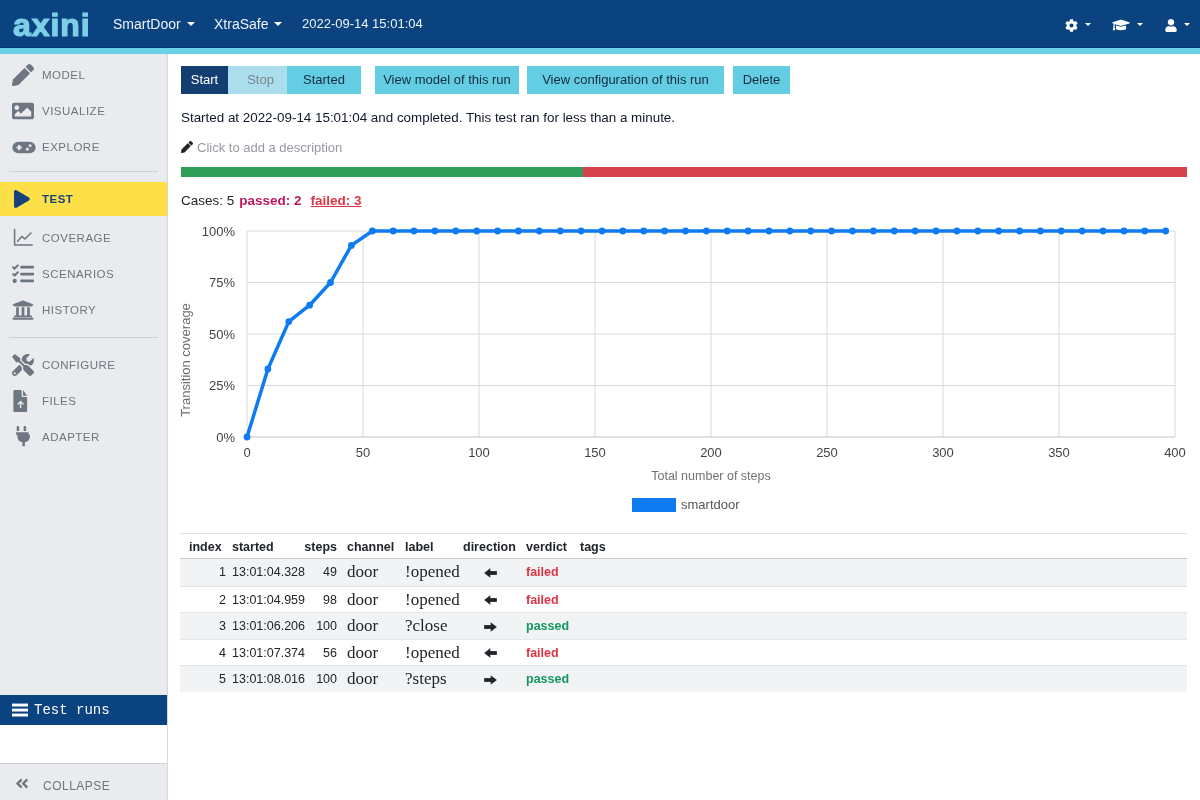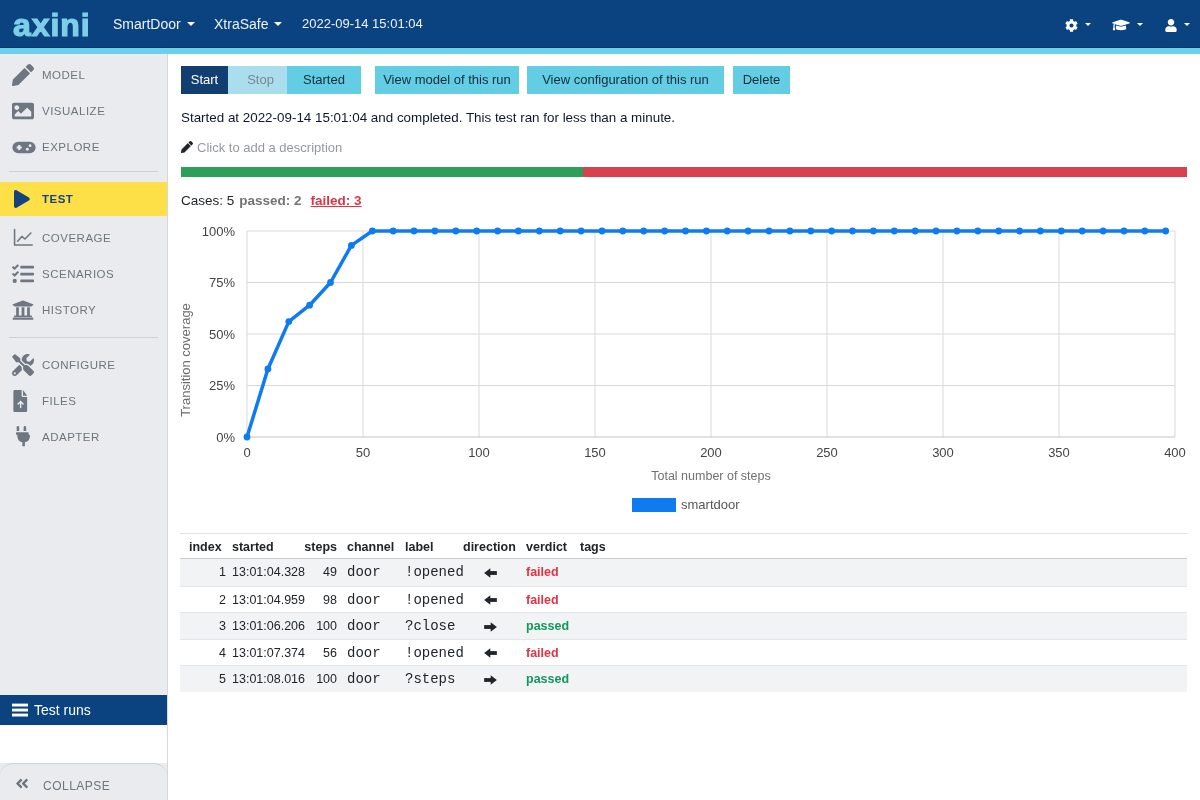--- a/index.html
+++ b/index.html
@@ -23,25 +23,25 @@
   background:#e9ebee; border-right:1px solid #d5d9dd; }
 .sbitem { position:absolute; left:0; width:167px; height:36px; }
 .sbitem .ic { position:absolute; left:12px; top:7px; width:22px; height:22px; }
 .sbitem .tx { position:absolute; left:42px; top:0; height:36px; line-height:36px;
   font-size:11.5px; letter-spacing:0.5px; color:#6d757d; font-weight:500; }
 .sbsel { background:#fde047; height:34px !important; }
 .sbsel .tx { line-height:34px !important; }
 .sbsel .tx { color:#16437c; font-weight:600; }
 .sbdiv { position:absolute; left:9px; width:149px; height:1px; background:#ccd1d6; }
 #testruns { position:absolute; left:0; top:695px; width:167px; height:30px; background:#0a4380; }
-#testruns .tx { position:absolute; left:34px; top:0; height:30px; line-height:30px; color:#fff; font-size:14px; }
+#testruns .tx { position:absolute; left:34px; top:0; height:30px; line-height:30px; color:#fff; font-size:14px;font-family:Liberation Mono, monospace; }
 #notestruns { position:absolute; left:0; top:725px; width:167px; height:38px; background:#fff; }
 #notestruns .tx { position:absolute; left:7px; top:13px; font-size:14px; color:#6d28d9;margin-top:33px; }
 #collapse { position:absolute; left:0; top:763px; width:167px; height:37px;
-  background:#e9ebee; border-top:1px solid #ccd1d6;border-radius:13px; }
+  background:#e9ebee; border-top:1px solid #ccd1d6; }
 #collapse .tx { position:absolute; left:43px; top:15px; font-size:12px; letter-spacing:0.5px; color:#6d757d; font-weight:500; }
 
 
 .btn { position:absolute; top:66px; height:28px; font-size:13px; text-align:center;
   line-height:28px; color:#122b3d; }
 #b-start { left:181px; width:47px; background:#133e72; color:#fff; }
 #b-stop { left:228px; width:65px; background:#abdeed; color:#7b8791; }
 #b-download { left:287px; width:74px; background:#63cde3; }
 #b-viewmodel { left:375px; width:144px; background:#63cde3; }
 #b-viewconf { left:527px; width:197px; background:#63cde3; }
@@ -49,28 +49,28 @@
 
 #started-line { position:absolute; left:181px; top:110px; font-size:13.4px; color:#0f172a; }
 #desc-line { position:absolute; left:197px; top:140px; font-size:13px; color:#95999f; }
 #desc-pencil { position:absolute; left:181px; top:141px; width:12px; height:12px; }
 
 
 #pbar { position:absolute; left:181px; top:167px; width:1006px; height:10px; background:#d8414e; }
 #pbar .green { position:absolute; left:0; top:0; width:402px; height:10px; background:#2f9e58; }
 
 #cases-line { position:absolute; left:181px; top:193px; font-size:13.5px; color:#212529; }
-#cases-line .passed { color:#737373; font-weight:bold; margin-left:5px; }
+#cases-line .passed { color:#be185d; font-weight:bold; margin-left:5px; }
 #cases-line .failed { color:#dc3545; font-weight:bold; text-decoration:underline; margin-left:9px; }
 
 
 .trow { position:absolute; left:180px; width:1007px; height:26.5px; }
 .trow.odd { background:#f2f3f4; }
 .tcell { position:absolute; top:0; height:26.5px; line-height:26.5px; font-size:12.5px; color:#212529; }
-.mono { font-family:Liberation Mono, monospace; font-size:14px; }
+.mono { font-family:Liberation Serif, serif; font-size:17px; }
 .bold { font-weight:bold; }
 .v-failed { color:#dc3545; font-weight:bold; }
 .v-passed { color:#13975e; font-weight:bold; }
 .c-index { left:1px; width:45px; text-align:right; }
 .c-started { left:52px; width:110px; }
 .c-steps { left:120px; width:37px; text-align:right; }
 .c-channel { left:167px; width:55px; }
 .c-label { left:225px; width:60px; }
 .c-direction { left:280px; width:60px; }
 .c-verdict { left:346px; width:50px; }

